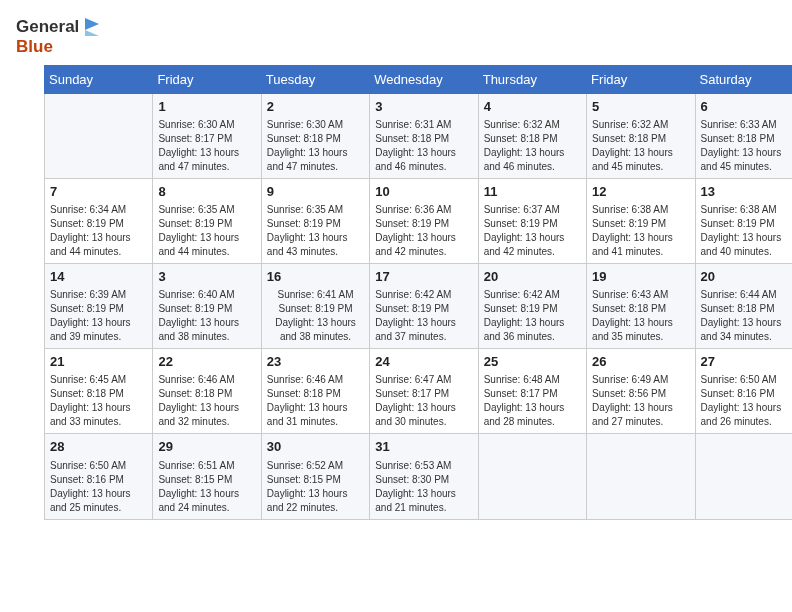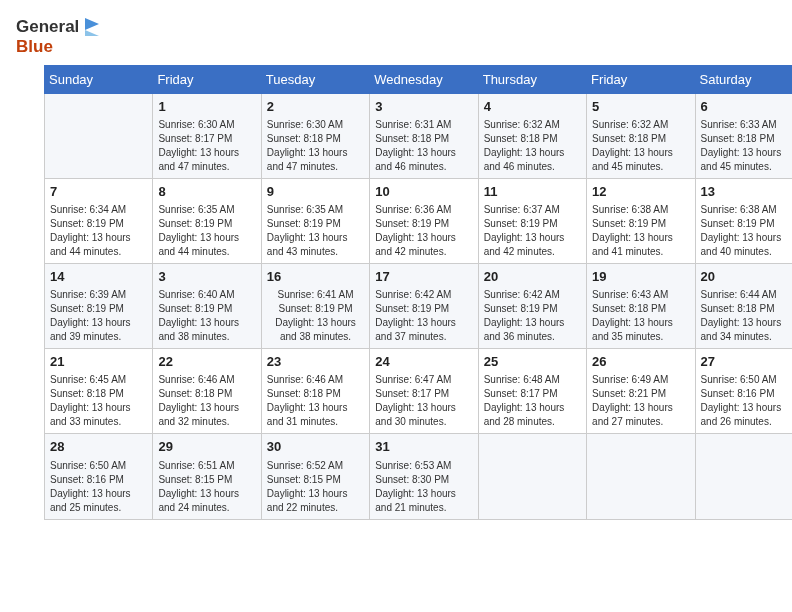--- a/index.html
+++ b/index.html
@@ -287,21 +287,21 @@
         <td>
           <span class="day-number">25</span>
           <div class="cell-content" style="white-space: pre-line;">Sunrise: 6:48 AM
 Sunset: 8:17 PM
 Daylight: 13 hours
 and 28 minutes.</div>
         </td>
         <td>
           <span class="day-number">26</span>
           <div class="cell-content" style="white-space: pre-line;">Sunrise: 6:49 AM
-Sunset: 8:21 PM
+Sunset: 8:56 PM
 Daylight: 13 hours
 and 27 minutes.</div>
         </td>
         <td>
           <span class="day-number">27</span>
           <div class="cell-content" style="white-space: pre-line;">Sunrise: 6:50 AM
 Sunset: 8:16 PM
 Daylight: 13 hours
 and 26 minutes.</div>
         </td>

